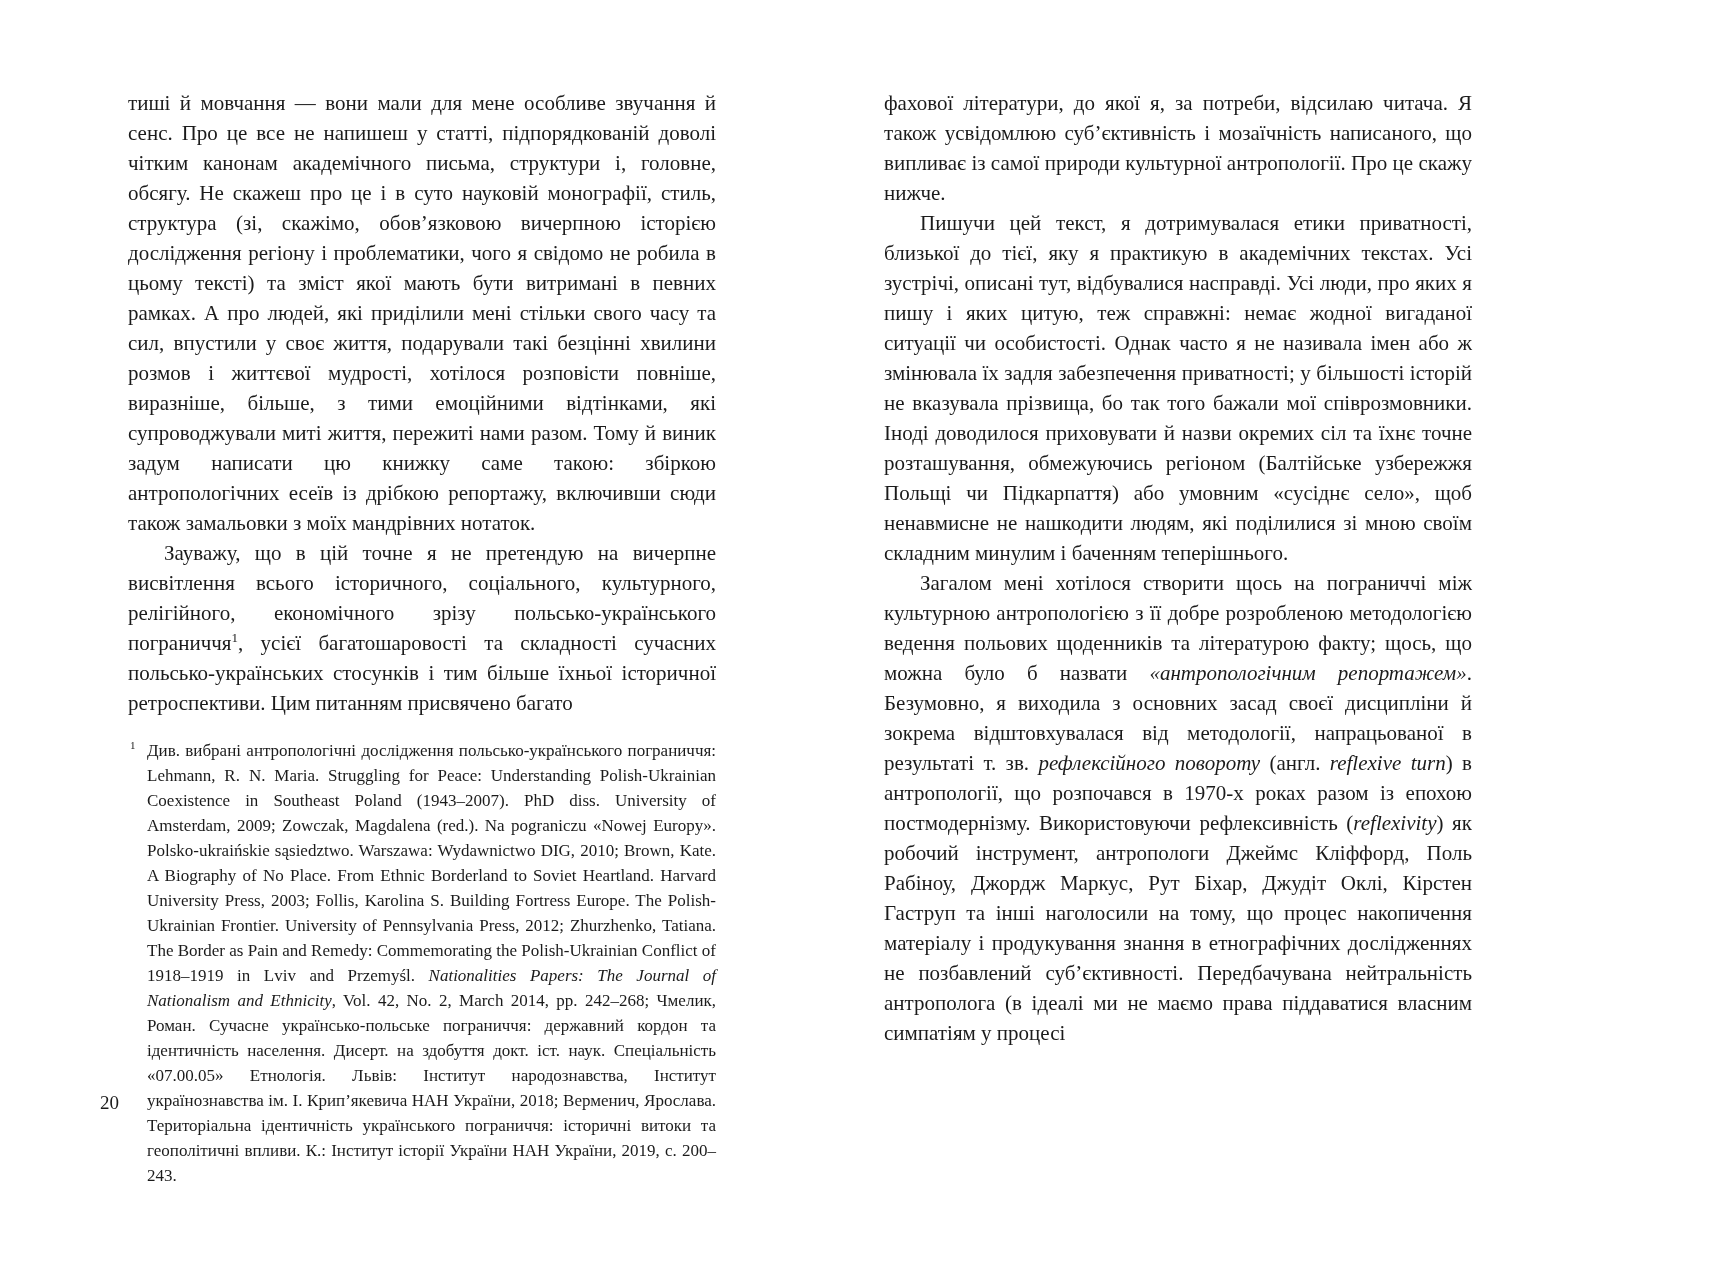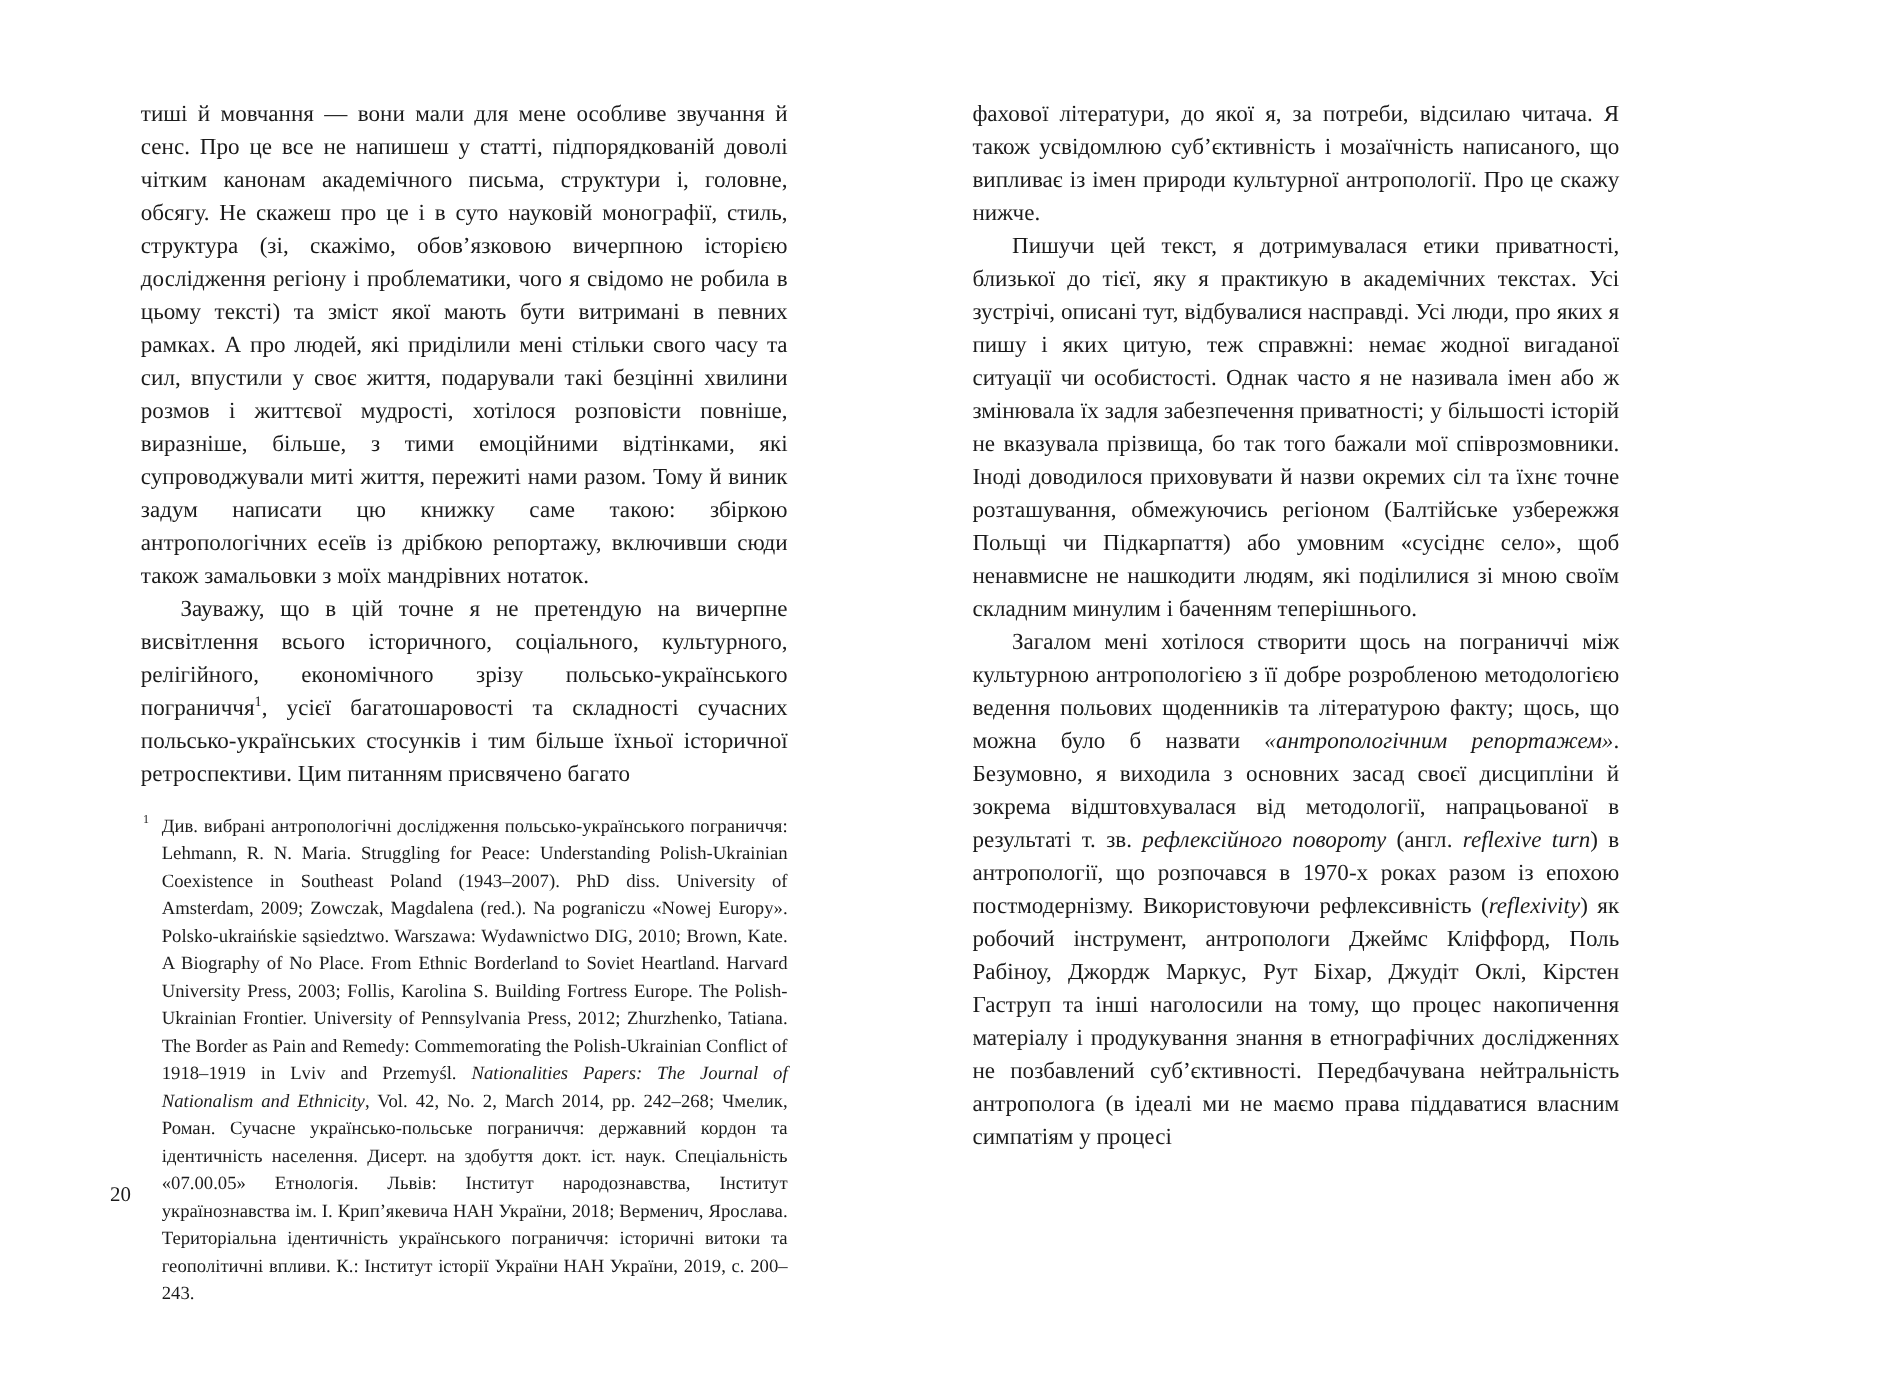--- a/index.html
+++ b/index.html
@@ -43,42 +43,42 @@
     top: 2px;
     font-size: 11px;
     line-height: 1;
   }
   .page-number {
     position: absolute;
     top: 1076px;
     font-size: 19px;
     color: #1b1b1b;
   }
-  .pn-left  { left: 100px; }
+  .pn-left  { left: 100px; margin-top: 16px; }
   .pn-right { left: 884px; width: 588px; text-align: right; }
 </style>
 </head>
 <body>
 
 <div class="spread">
 
   <div class="col left-col">
     <div>
         <p class=""><span>тиші й мовчання — вони мали для мене особливе звучання й сенс. Про це все не напишеш у статті, підпорядкованій доволі чітким канонам академічного письма, структури і, головне, обсягу. Не скажеш про це і в суто науковій монографії, стиль, структура (зі, скажімо, обов’язковою вичерпною історією дослідження регіону і проблематики, чого я свідомо не робила в цьому тексті) та зміст якої мають бути витримані в певних рамках. А про людей, які приділили мені стільки свого часу та сил, впустили у своє життя, подарували такі безцінні хвилини розмов і життєвої мудрості, хотілося розповісти повніше, виразніше, більше, з тими емоційними відтінками, які супроводжували миті життя, пережиті нами разом. Тому й виник задум написати цю книжку саме такою: збіркою антропологічних есеїв із дрібкою репортажу, включивши сюди також замальовки з моїх мандрівних нотаток.</span></p>
         <p class="indent"><span>Зауважу, що в цій точне я не претендую на вичерпне висвітлення всього історичного, соціального, культурного, релігійного, економічного зрізу польсько-українського пограниччя</span><sup>1</sup><span>, усієї багатошаровості та складності сучасних польсько-українських стосунків і тим більше їхньої історичної ретроспективи. Цим питанням присвячено багато</span></p>
       </div>
     <div class="footnote">
       <span class="fn-marker">1</span>
       <span><span>Див. вибрані антропологічні дослідження польсько-українського пограниччя: Lehmann, R. N. Maria. Struggling for Peace: Understanding Polish-Ukrainian Coexistence in Southeast Poland (1943–2007). PhD diss. University of Amsterdam, 2009; Zowczak, Magdalena (red.). Na pograniczu «Nowej Europy». Polsko-ukraińskie sąsiedztwo. Warszawa: Wydawnictwo DIG, 2010; Brown, Kate. A Biography of No Place. From Ethnic Borderland to Soviet Heartland. Harvard University Press, 2003; Follis, Karolina S. Building Fortress Europe. The Polish-Ukrainian Frontier. University of Pennsylvania Press, 2012; Zhurzhenko, Tatiana. The Border as Pain and Remedy: Commemorating the Polish-Ukrainian Conflict of 1918–1919 in Lviv and Przemyśl. </span><i>Nationalities Papers: The Journal of Nationalism and Ethnicity</i><span>, Vol. 42, No. 2, March 2014, pp. 242–268; Чмелик, Роман. Сучасне українсько-польське пограниччя: державний кордон та ідентичність населення. Дисерт. на здобуття докт. іст. наук. Спеціальність «07.00.05» Етнологія. Львів: Інститут народознавства, Інститут українознавства ім. І. Крип’якевича НАН України, 2018; Верменич, Ярослава. Територіальна ідентичність українського пограниччя: історичні витоки та геополітичні впливи. К.: Інститут історії України НАН України, 2019, с. 200–243.</span></span>
     </div>
   </div>
 
   <div class="col right-col">
     <div>
-        <p class=""><span>фахової літератури, до якої я, за потреби, відсилаю читача. Я також усвідомлюю суб’єктивність і мозаїчність написаного, що випливає із імен природи культурної антропології. Про це скажу нижче.</span></p>
+        <p class=""><span>фахової літератури, до якої я, за потреби, відсилаю читача. Я також усвідомлюю суб’єктивність і мозаїчність написаного, що випливає із самої природи культурної антропології. Про це скажу нижче.</span></p>
         <p class="indent"><span>Пишучи цей текст, я дотримувалася етики приватності, близької до тієї, яку я практикую в академічних текстах. Усі зустрічі, описані тут, відбувалися насправді. Усі люди, про яких я пишу і яких цитую, теж справжні: немає жодної вигаданої ситуації чи особистості. Однак часто я не називала імен або ж змінювала їх задля забезпечення приватності; у більшості історій не вказувала прізвища, бо так того бажали мої співрозмовники. Іноді доводилося приховувати й назви окремих сіл та їхнє точне розташування, обмежуючись регіоном (Балтійське узбережжя Польщі чи Підкарпаття) або умовним «сусіднє село», щоб ненавмисне не нашкодити людям, які поділилися зі мною своїм складним минулим і баченням теперішнього.</span></p>
         <p class="indent"><span>Загалом мені хотілося створити щось на пограниччі між культурною антропологією з її добре розробленою методологією ведення польових щоденників та літературою факту; щось, що можна було б назвати </span><i>«антропологічним репортажем»</i><span>. Безумовно, я виходила з основних засад своєї дисципліни й зокрема відштовхувалася від методології, напрацьованої в результаті т. зв. </span><i>рефлексійного повороту</i><span> (англ. </span><i>reflexive turn</i><span>) в антропології, що розпочався в 1970-х роках разом із епохою постмодернізму. Використовуючи рефлексивність (</span><i>reflexivity</i><span>) як робочий інструмент, антропологи Джеймс Кліффорд, Поль Рабіноу, Джордж Маркус, Рут Біхар, Джудіт Оклі, Кірстен Гаструп та інші наголосили на тому, що процес накопичення матеріалу і продукування знання в етнографічних дослідженнях не позбавлений суб’єктивності. Передбачувана нейтральність антрополога (в ідеалі ми не маємо права піддаватися власним симпатіям у процесі</span></p>
       </div>
   </div>
 
   <div class="page-number pn-left">20</div>
 
 </div>
 
 </body></html>

